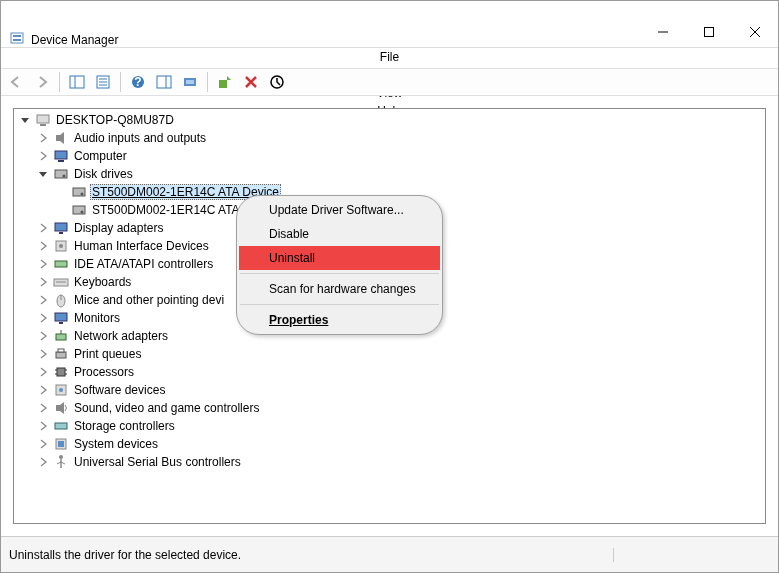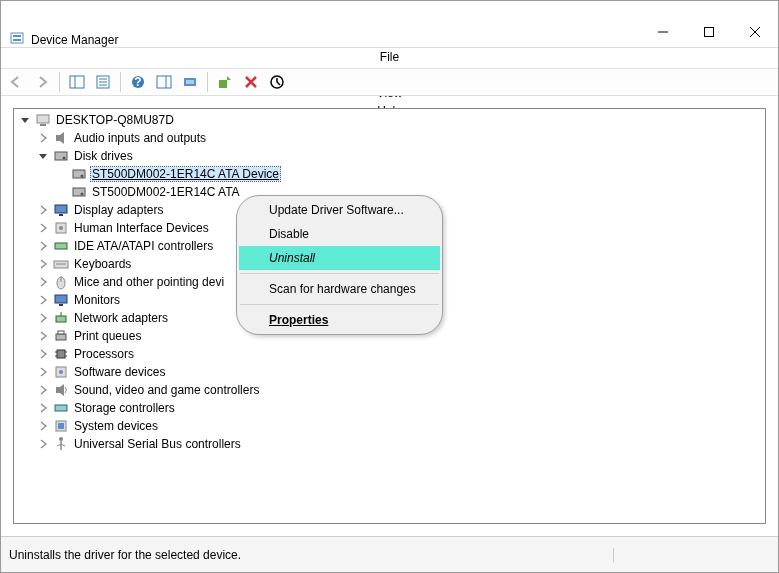--- a/index.html
+++ b/index.html
@@ -28,21 +28,21 @@
 .node .nicon { width: 16px; height: 16px; margin: 0 3px; flex-shrink: 0; }
 .node .label { padding: 0 2px; }
 .node.selected .label { background: #cde8ff; border: 1px dotted #666; padding: 0 1px; text-decoration: underline; }
 .indent0 { padding-left: 4px; }
 .indent1 { padding-left: 22px; }
 .indent2 { padding-left: 40px; }
 
 
 .ctxmenu { position: absolute; background: #f0f0f0; border: 1px solid #a0a0a0; box-shadow: 2px 2px 4px rgba(0,0,0,.2); padding: 2px; }
 .ctxmenu .citem { height: 24px; display: flex; align-items: center; padding: 0 24px 0 30px; min-width: 200px; }
-.ctxmenu .citem.hover { background: #5eead4; font-style: italic; }
+.ctxmenu .citem.hover { background: #ef4444; }
 .ctxmenu .csep { height: 1px; background: #d0d0d0; margin: 3px 1px; }
 .ctxmenu .citem.bold { font-weight: bold; text-decoration: underline; }
 
 
 .statusbar { height: 36px; border-top: 1px solid #ccc; display: flex; align-items: center; padding: 0 4px; background: #f5f5f5; }
 .statusbar .seg { padding: 0 4px; }
 .statusbar .seg:first-child { flex: 1; border-right: 1px solid #ccc; }
 .statusbar .seg.right { width: 80px; border-left: 1px solid #ccc; }
 
 svg { display: block; }
@@ -171,20 +171,34 @@
             <path d="M3 1 L8 5 L3 9" fill="none" stroke="#888" stroke-width="1.3"></path>
           </svg>
         </span>
         <span class="nicon">
           <svg width="16" height="16">
             <rect x="3" y="5" width="4" height="6" fill="#888"></rect>
             <path d="M7 5 L11 2 L11 14 L7 11 Z" fill="#888"></path>
           </svg>
         </span>
         <span class="label">Audio inputs and outputs</span>
+      </div>
+      <div class="node indent1">
+        <span class="chev">
+          <svg width="10" height="10">
+            <path d="M3 1 L8 5 L3 9" fill="none" stroke="#888" stroke-width="1.3"></path>
+          </svg>
+        </span>
+        <span class="nicon">
+          <svg width="16" height="16">
+            <rect x="2" y="3" width="12" height="8" fill="#5a8fc9" stroke="#336"></rect>
+            <rect x="5" y="12" width="6" height="2" fill="#336"></rect>
+          </svg>
+        </span>
+        <span class="label">Computer</span>
       </div>
       <div class="node indent1">
         <span class="chev">
           <svg width="10" height="10">
             <path d="M1 3 L9 3 L5 8 Z" fill="#444"></path>
           </svg>
         </span>
         <span class="nicon">
           <svg width="16" height="16">
             <rect x="2" y="4" width="12" height="8" fill="#bbb" stroke="#555"></rect>

